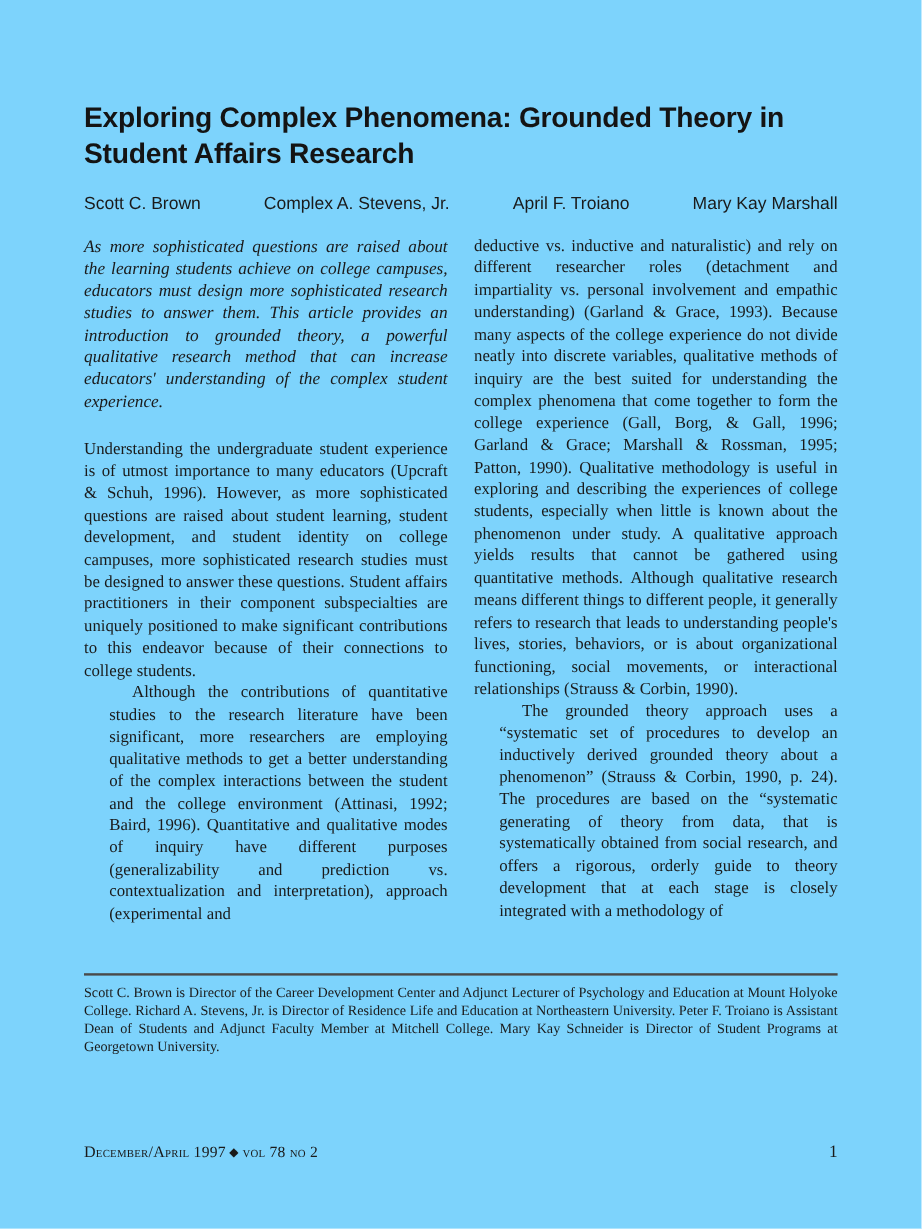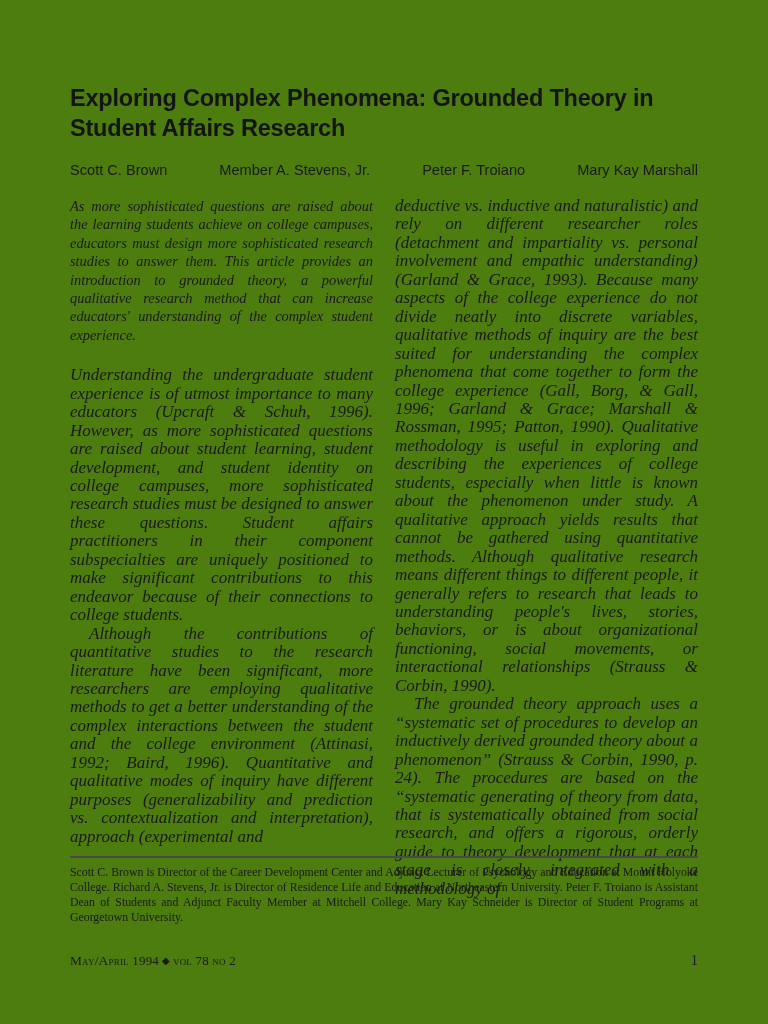--- a/index.html
+++ b/index.html
@@ -13,21 +13,21 @@
     font-family: "Liberation Serif", "DejaVu Serif", serif;
     color: #1a1a1a;
     -webkit-font-smoothing: antialiased;
   }
 
   .page {
     position: relative;
     width: 768px;
     height: 1024px;
     margin: 0 auto;
-    background: #4d7c0f;
+    background: #7dd3fc;
     overflow: hidden;
     box-sizing: border-box;
   }
 
   .content-frame {
     position: absolute;
     left: 70px;
     top: 0;
     width: 628px;
     height: 1024px;
@@ -87,42 +87,42 @@
     font-style: italic;
     font-size: 14.4px;
     line-height: 18.4px;
     text-align: justify;
     margin: 0;
     color: #1a1a1a;
   }
 
   p.body-para {
     font-family: "Liberation Serif", "DejaVu Serif", serif;
-    font-size: 17px;
+    font-size: 14px;
     line-height: 18.45px;
     text-align: justify;
     margin: 0;
     color: #1a1a1a;
     hyphens: manual;
-    font-style: italic;
   }
 
   p.body-para.spaced-before {
     margin-top: 22px;
   }
 
   p.body-para.indent {
     text-indent: 19px;
+    margin-left: 21px;
   }
 
   
   .footnote-block {
     position: absolute;
     left: 0;
-    top: 856px;
+    top: 811px;
     width: 628px;
   }
 
   .footnote-rule {
     width: 100%;
     height: 1.6px;
     background: #4a4a4a;
     margin: 0 0 7px 0;
   }
 
@@ -175,22 +175,22 @@
 </head>
 <body>
 
 <div class="page">
   <div class="content-frame">
 
     <h1 class="article-title">Exploring Complex Phenomena: Grounded Theory in Student Affairs Research</h1>
 
     <div class="author-line">
       <span class="author-name">Scott C. Brown</span>
-      <span class="author-name">Member A. Stevens, Jr.</span>
-      <span class="author-name">Peter F. Troiano</span>
+      <span class="author-name">Complex A. Stevens, Jr.</span>
+      <span class="author-name">April F. Troiano</span>
       <span class="author-name">Mary Kay Marshall</span>
     </div>
 
     <div class="columns">
 
       <div class="column left">
         <p class="abstract">As more sophisticated questions are raised about the learning students achieve on college campuses, educators must design more sophisticated research studies to answer them. This article provides an introduction to grounded theory, a powerful qualitative research method that can increase educators' understanding of the complex student experience.</p>
         <p class="body-para spaced-before">Understanding the undergraduate student experience is of utmost importance to many educators (Upcraft &amp; Schuh, 1996). However, as more sophisticated questions are raised about student learning, student development, and student identity on college campuses, more sophisticated research studies must be designed to answer these questions. Student affairs practitioners in their component subspecialties are uniquely positioned to make significant contributions to this endeavor because of their connections to college students.</p>
         <p class="body-para indent">Although the contributions of quantitative studies to the research literature have been significant, more researchers are employing qualitative methods to get a better understanding of the complex interactions between the student and the college environment (Attinasi, 1992; Baird, 1996). Quantitative and qualitative modes of inquiry have different purposes (generalizability and prediction vs. contextualization and interpretation), approach (experimental and</p>
       </div>
@@ -201,18 +201,18 @@
       </div>
 
     </div>
 
     <div class="footnote-block">
       <div class="footnote-rule"></div>
       <p class="footnote-text">Scott C. Brown is Director of the Career Development Center and Adjunct Lecturer of Psychology and Education at Mount Holyoke College. Richard A. Stevens, Jr. is Director of Residence Life and Education at Northeastern University. Peter F. Troiano is Assistant Dean of Students and Adjunct Faculty Member at Mitchell College. Mary Kay Schneider is Director of Student Programs at Georgetown University.</p>
     </div>
 
     <div class="page-footer">
-      <div class="footer-issue"><span class="sc">May/April</span> <span>1994</span><span class="footer-diamond">◆</span><span class="sc">vol</span> <span>78</span> <span class="sc">no</span> <span>2</span></div>
+      <div class="footer-issue"><span class="sc">December/April</span> <span>1997</span><span class="footer-diamond">◆</span><span class="sc">vol</span> <span>78</span> <span class="sc">no</span> <span>2</span></div>
       <div class="footer-pagenum">1</div>
     </div>
 
   </div>
 </div>
 
 </body></html>

